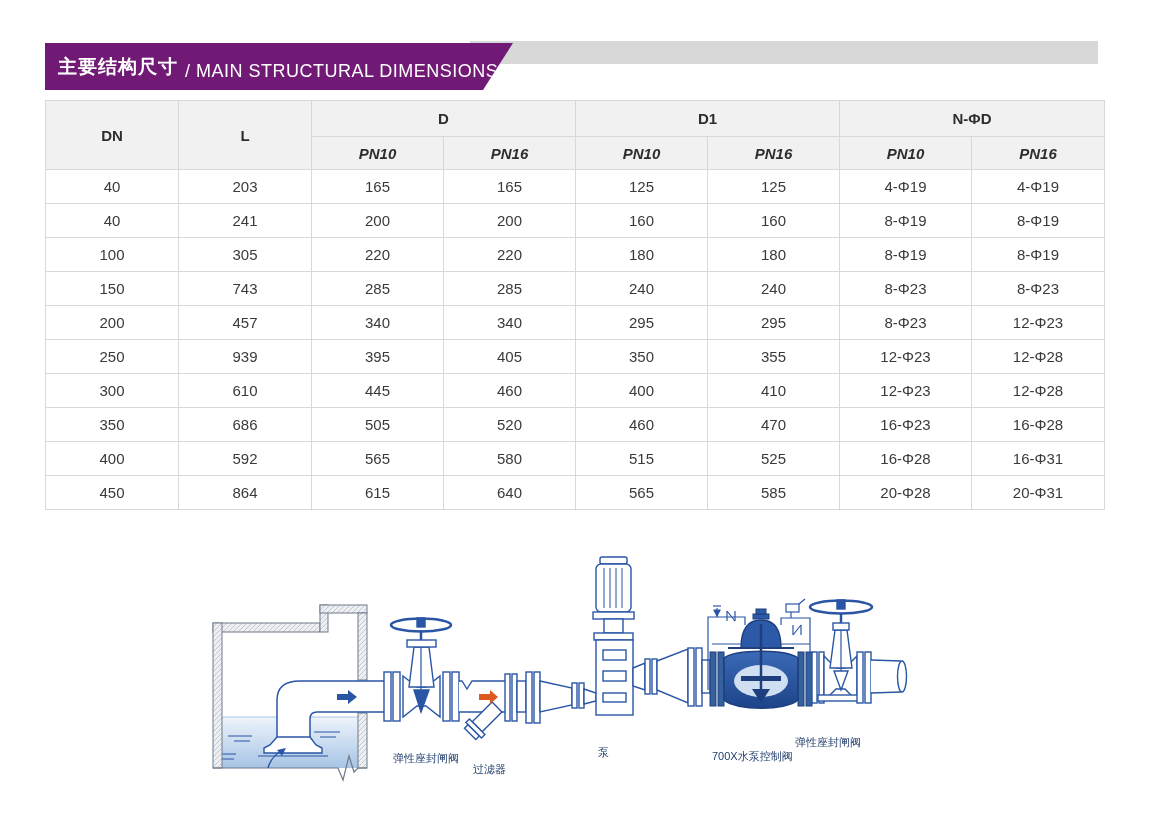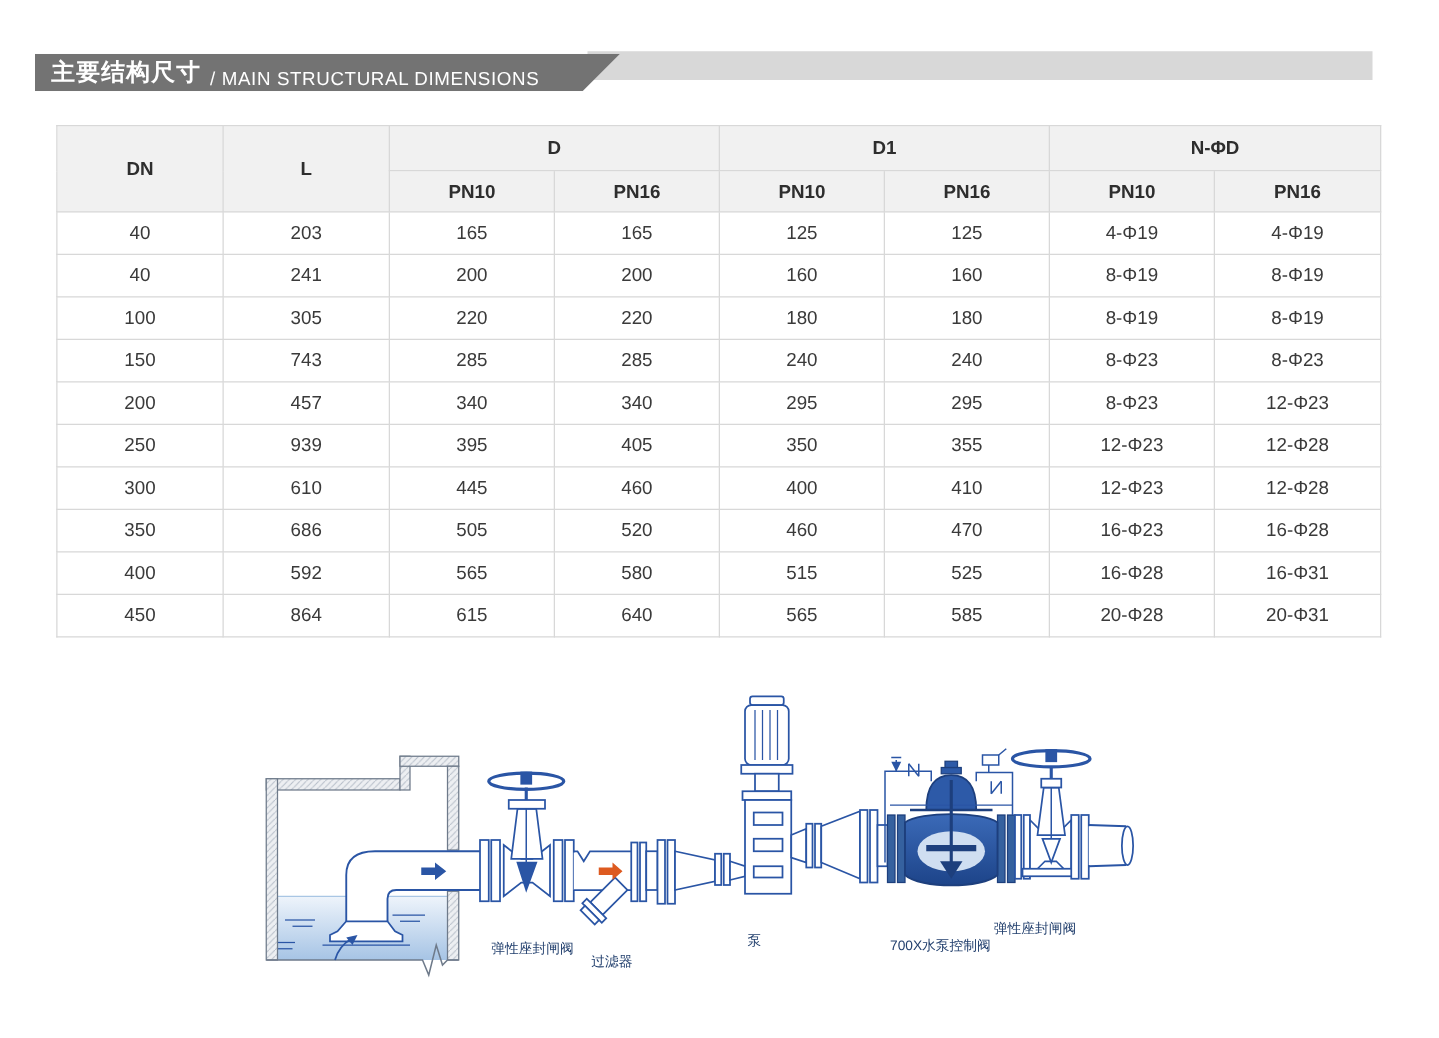--- a/index.html
+++ b/index.html
@@ -1,34 +1,34 @@
 <!DOCTYPE html>
 <html><head>
 <meta charset="utf-8">
 <style>
   * { margin:0; padding:0; box-sizing:border-box; }
   body { font-family:"Liberation Sans", sans-serif; background:#ffffff; }
   .page { position:relative; width:1151px; height:830px; background:#ffffff; overflow:hidden; }
 
   
   .banner-tail { position:absolute; left:470px; top:41px; width:628px; height:23px; background:#d8d8d8; z-index:1; }
-  .banner { position:absolute; left:28px; top:43px; width:468px; height:30px; background:#737373; z-index:2;
+  .banner { position:absolute; left:45px; top:43px; width:468px; height:47px; background:#701a75; z-index:2;
             clip-path:polygon(0 0, 100% 0, calc(100% - 30px) 100%, 0 100%);
             display:flex; align-items:center; padding-left:13px; gap:7px; }
   .banner .zh { color:#ffffff; font-weight:bold; font-size:19px; letter-spacing:1px; }
-  .banner .en { color:#ffffff; font-size:15px; letter-spacing:0.5px;margin-top:10px; }
+  .banner .en { color:#ffffff; font-size:18px; letter-spacing:0.5px;margin-top:10px; }
 
   
   .table-wrap { position:absolute; left:45px; top:100px; z-index:2; }
   table.dim-table { border-collapse:collapse; table-layout:fixed; width:1059px; }
   .dim-table th, .dim-table td { border:1px solid #d8d8d8; text-align:center; vertical-align:middle;
                                  font-size:15px; padding:0; }
   .dim-table th { background:#f1f1f1; color:#2e2e2e; font-weight:bold; }
   .dim-table thead tr.r1 th { height:36px; }
-  .dim-table thead tr.r2 th { height:33px; }
+  .dim-table thead tr.r2 th { height:33px;font-style:italic; }
   .dim-table tbody td { height:34px; background:#ffffff; color:#3a3a3a; }
 
   
   .diagram { position:absolute; left:0; top:540px; z-index:2; }
   .diagram text { font-family:"Liberation Sans", sans-serif; font-size:11px; fill:#23406e; }
 </style>
 </head>
 <body>
 
 <div class="page">

